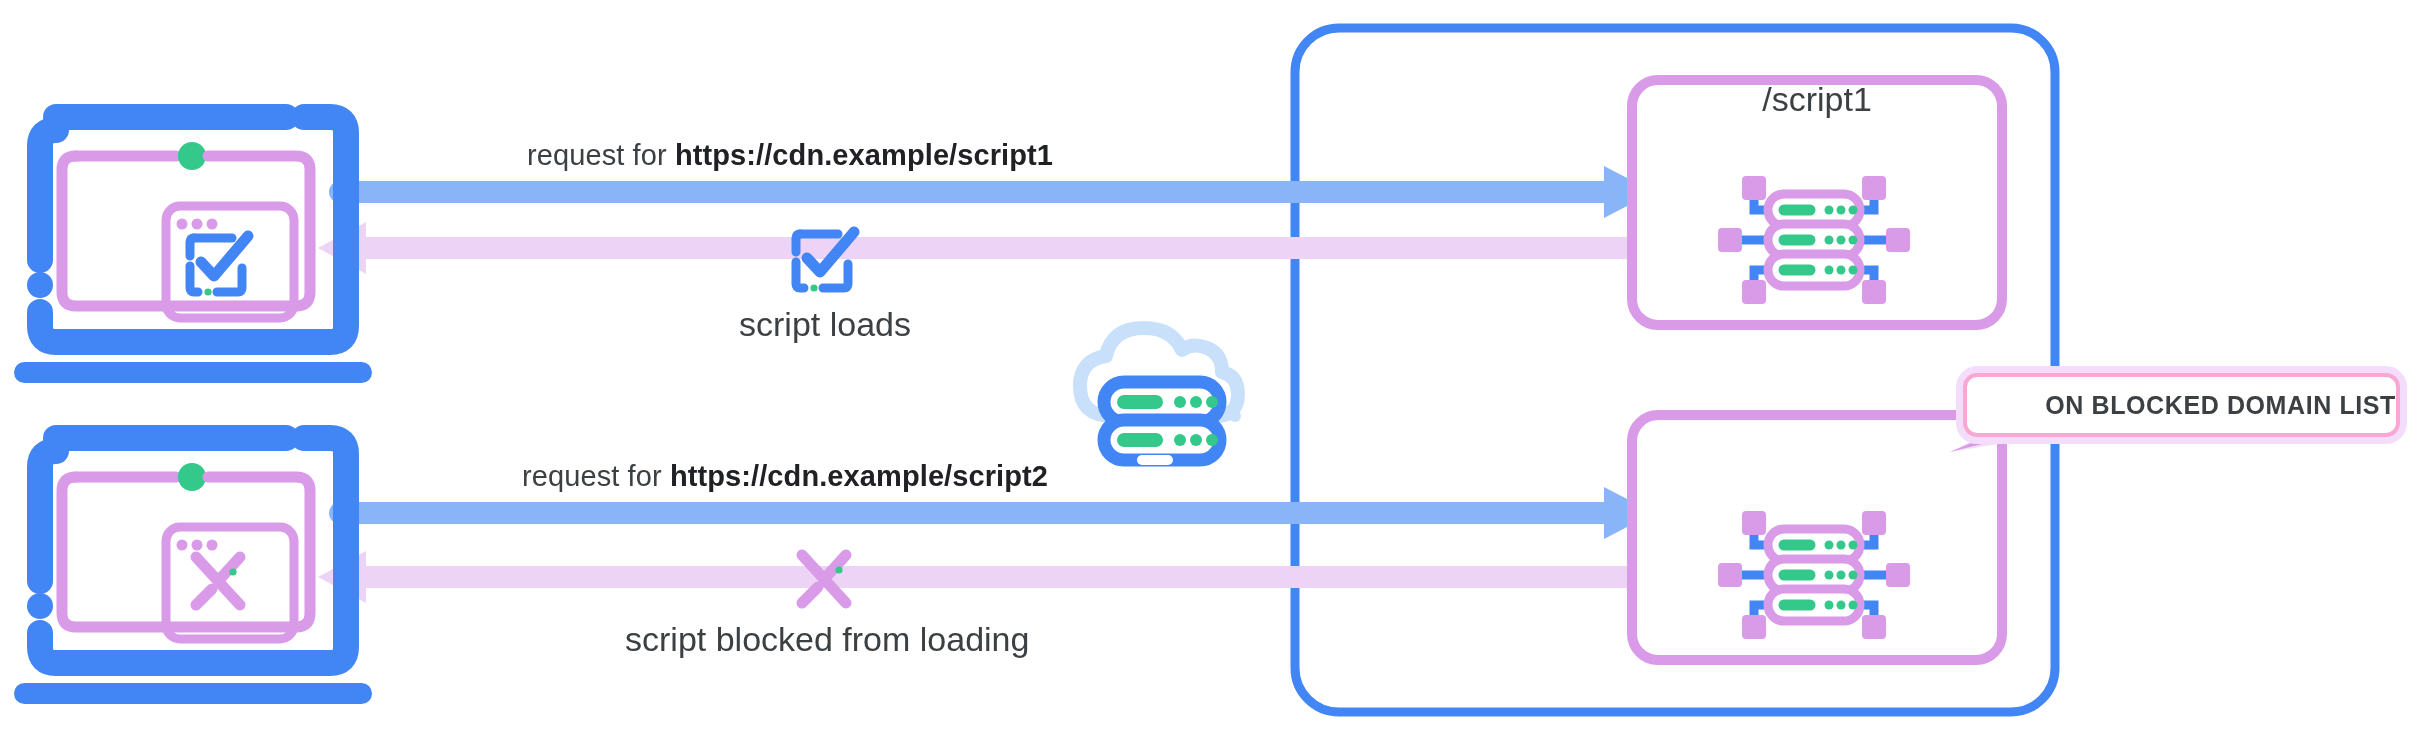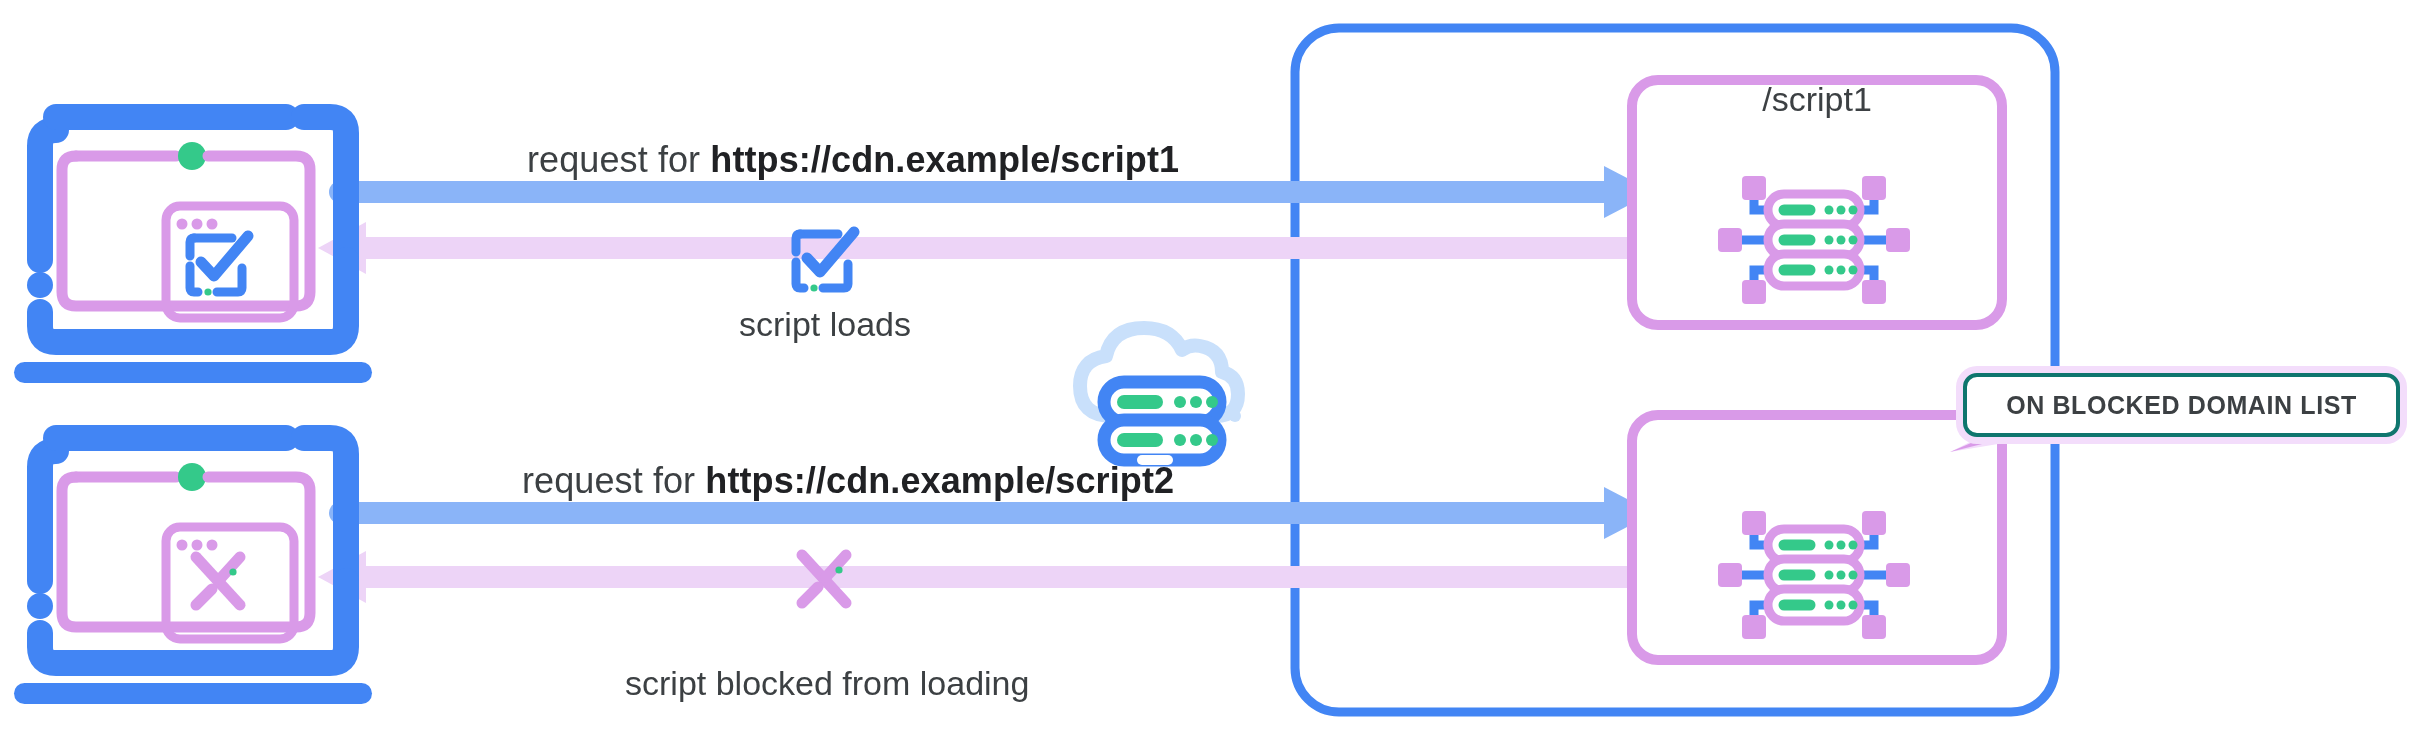--- a/index.html
+++ b/index.html
@@ -11,21 +11,21 @@
     position:relative;
     width:2424px;
     height:748px;
     background:#ffffff;
     overflow:hidden;
   }
 
   
   .req-label{
     position:absolute;
-    font-size:36px;
+    font-size:29px;
     color:#3c4043;
     white-space:nowrap;
     letter-spacing:.1px;
   }
   .req-label b{font-weight:700;color:#202124;}
   .caption{
     position:absolute;
     font-size:34px;
     color:#3c4043;
     white-space:nowrap;
@@ -55,23 +55,23 @@
 
   
   svg{display:block;}
   .svg-layer{position:absolute;left:0;top:0;width:2424px;height:748px;pointer-events:none;}
 
   
   .callout{
     position:absolute;
     display:flex;
     align-items:center;
-    justify-content:center;
+    justify-content:flex-end;
     background:#ffffff;
-    border:4px solid #0f766e;
+    border:4px solid #f9a8d4;
     border-radius:14px;
     box-shadow:0 0 0 7px #f3ddfb;
     box-sizing:border-box;
   }
 </style>
 </head>
 <body>
 
 <div id="stage">
 
@@ -237,21 +237,21 @@
   <div class="req-label" style="left:527px;top:139px;">
     <span>request for </span><b>https://cdn.example/script1</b>
   </div>
 
   <div class="caption" style="left:735px;top:305px;width:180px;">script loads</div>
 
   <div class="req-label" style="left:522px;top:460px;">
     <span>request for </span><b>https://cdn.example/script2</b>
   </div>
 
-  <div class="caption" style="left:625px;top:664px;width:400px;text-align:center;">script blocked from loading</div>
+  <div class="caption" style="left:625px;top:620px;width:400px;text-align:center;">script blocked from loading</div>
 
 
   <div class="script-label" style="left:1632px;top:80px;width:370px;">/script1</div>
 
 
   <div class="callout" style="left:1963px;top:373px;width:437px;height:64px;">
     <span class="callout-text">ON BLOCKED DOMAIN LIST</span>
   </div>
 
 </div>

